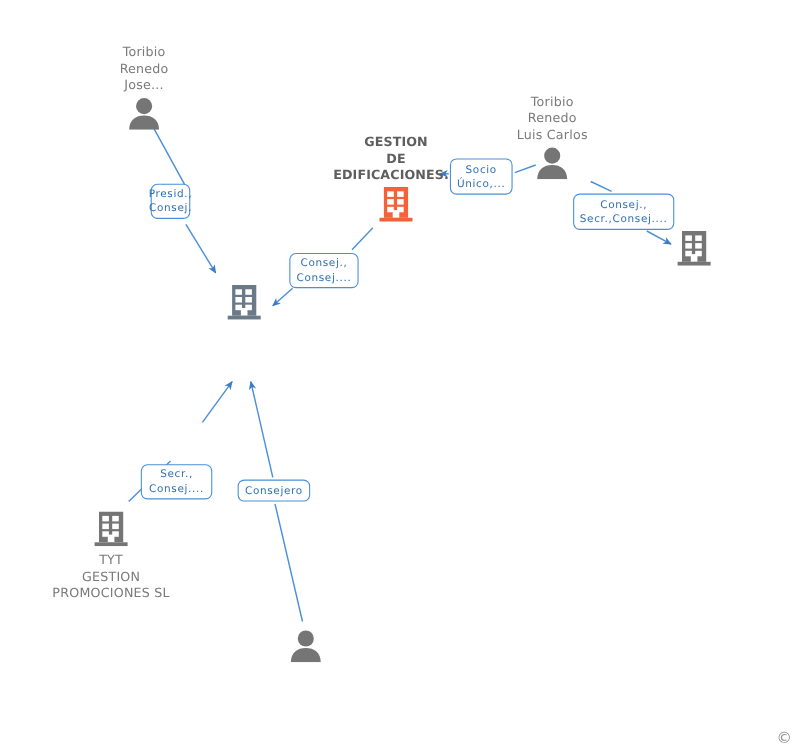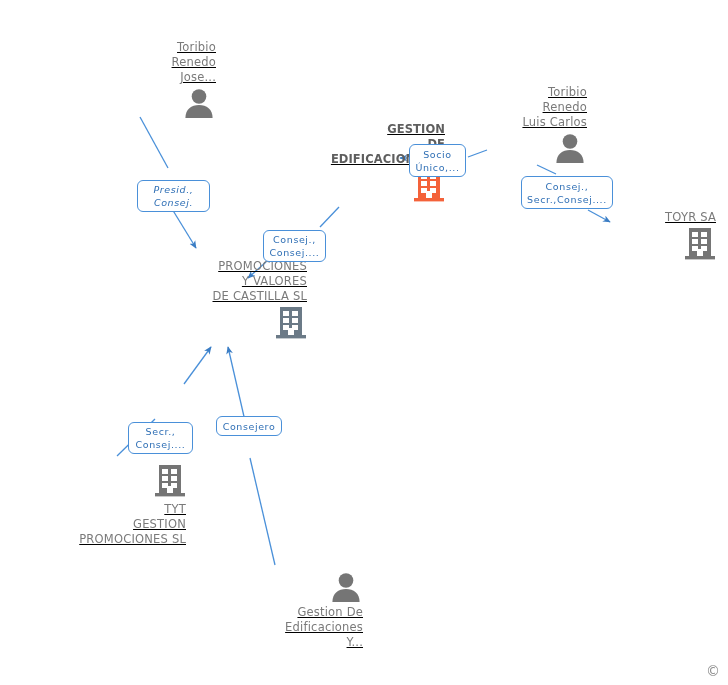--- a/index.html
+++ b/index.html
@@ -24,24 +24,23 @@
   svg.edges {
     position: absolute;
     left: 0; top: 0;
     width: 728px;
     height: 685px;
     pointer-events: none;
   }
   
   .node {
     position: absolute;
-    text-align: right;
+    text-align: center;
     width: 170px;
     margin-left: -85px;
-    text-decoration: underline;
   }
   .node .icon-wrap {
     display: block;
     line-height: 0;
   }
   .node .label {
     display: block;
     font-family: "DejaVu Sans", sans-serif;
     font-size: 11.5px;
     color: #7a7a7a;
@@ -135,23 +134,20 @@
       <div class="node label-above" style="left: 131px; top: 40px;">
         <span class="label">Toribio
 Renedo
 Jose...</span>
         <span class="icon-wrap"><svg width="34" height="30" viewBox="0 0 34 30">
             <circle cx="17" cy="8.5" r="7.3" fill="#757575"></circle>
             <path d="M3.4 30 C3.4 21.2 9.4 17 17 17 C24.6 17 30.6 21.2 30.6 30 Z" fill="#757575"></path>
           </svg></span>
       </div>
       <div class="node label-above" style="left: 222px; top: 259px;">
-        <span class="label">PROMOCIONES
-Y VALORES
-DE CASTILLA SL</span>
         <span class="icon-wrap"><svg width="32" height="34" viewBox="0 0 32 34">
             <rect x="5" y="0" width="22" height="28" fill="#6b7a87"></rect>
             <rect x="8" y="4" width="6" height="5" fill="#fff"></rect>
             <rect x="17" y="4" width="6" height="5" fill="#fff"></rect>
             <rect x="8" y="11" width="6" height="5" fill="#fff"></rect>
             <rect x="17" y="11" width="6" height="5" fill="#fff"></rect>
             <rect x="8" y="18" width="6" height="5" fill="#fff"></rect>
             <rect x="17" y="18" width="6" height="5" fill="#fff"></rect>
             <rect x="13" y="21" width="6" height="7" fill="#fff"></rect>
             <rect x="1" y="28" width="30" height="3.4" fill="#6b7a87"></rect>
@@ -176,21 +172,20 @@
       <div class="node label-above" style="left: 502px; top: 85px;">
         <span class="label">Toribio
 Renedo
 Luis Carlos</span>
         <span class="icon-wrap"><svg width="34" height="30" viewBox="0 0 34 30">
             <circle cx="17" cy="8.5" r="7.3" fill="#757575"></circle>
             <path d="M3.4 30 C3.4 21.2 9.4 17 17 17 C24.6 17 30.6 21.2 30.6 30 Z" fill="#757575"></path>
           </svg></span>
       </div>
       <div class="node label-above" style="left: 631px; top: 210px;">
-        <span class="label">TOYR SA</span>
         <span class="icon-wrap"><svg width="32" height="34" viewBox="0 0 32 34">
             <rect x="5" y="0" width="22" height="28" fill="#757575"></rect>
             <rect x="8" y="4" width="6" height="5" fill="#fff"></rect>
             <rect x="17" y="4" width="6" height="5" fill="#fff"></rect>
             <rect x="8" y="11" width="6" height="5" fill="#fff"></rect>
             <rect x="17" y="11" width="6" height="5" fill="#fff"></rect>
             <rect x="8" y="18" width="6" height="5" fill="#fff"></rect>
             <rect x="17" y="18" width="6" height="5" fill="#fff"></rect>
             <rect x="13" y="21" width="6" height="7" fill="#fff"></rect>
             <rect x="1" y="28" width="30" height="3.4" fill="#757575"></rect>
@@ -210,37 +205,34 @@
           </svg></span>
         <span class="label">TYT
 GESTION
 PROMOCIONES SL</span>
       </div>
       <div class="node label-below" style="left: 278px; top: 572px;">
         <span class="icon-wrap"><svg width="34" height="30" viewBox="0 0 34 30">
             <circle cx="17" cy="8.5" r="7.3" fill="#757575"></circle>
             <path d="M3.4 30 C3.4 21.2 9.4 17 17 17 C24.6 17 30.6 21.2 30.6 30 Z" fill="#757575"></path>
           </svg></span>
-        <span class="label">Gestion De
-Edificaciones
-Y...</span>
       </div>
     </div>
 
   <div id="chip-layer">
-      <div class="chip" style="left: 137px; top: 180px; width: 73px; height: 32px; font-style: italic;">Presid.,
+      <div class="chip" style="left: 137px; top: 167px; width: 36px; height: 32px;">Presid.,
 Consej.</div>
       <div class="chip" style="left: 263px; top: 230px; width: 63px; height: 32px;">Consej.,
 Consej....</div>
       <div class="chip" style="left: 409px; top: 144px; width: 57px; height: 33px;">Socio
 Único,...</div>
       <div class="chip" style="left: 521px; top: 176px; width: 92px; height: 33px;">Consej.,
 Secr.,Consej....</div>
       <div class="chip" style="left: 128px; top: 386px; width: 65px; height: 32px; margin-top: 36px;">Secr.,
 Consej....</div>
-      <div class="chip" style="left: 216px; top: 416px; width: 66px; height: 20px;">Consejero</div>
+      <div class="chip" style="left: 216px; top: 436px; width: 66px; height: 20px;">Consejero</div>
     </div>
 
   <div class="watermark">
     <span class="copy">©</span>
   </div>
 
 </div>
 
 </body></html>

